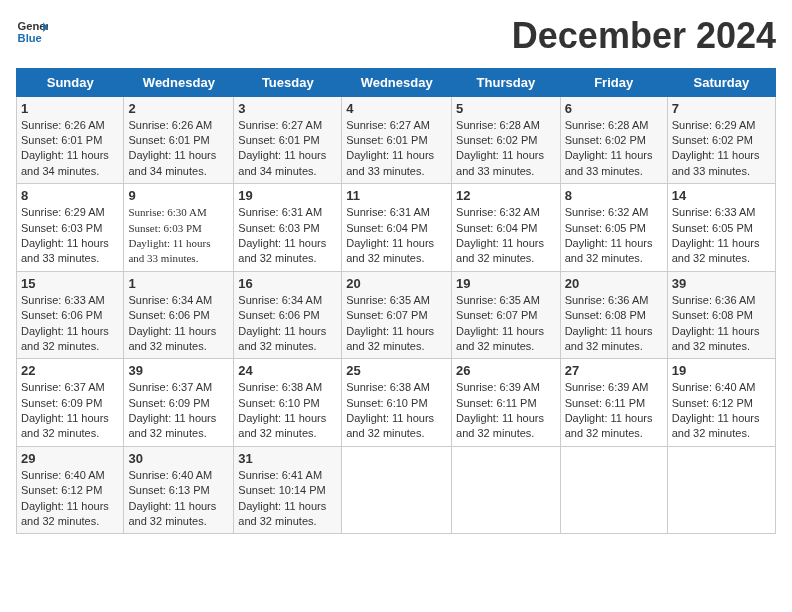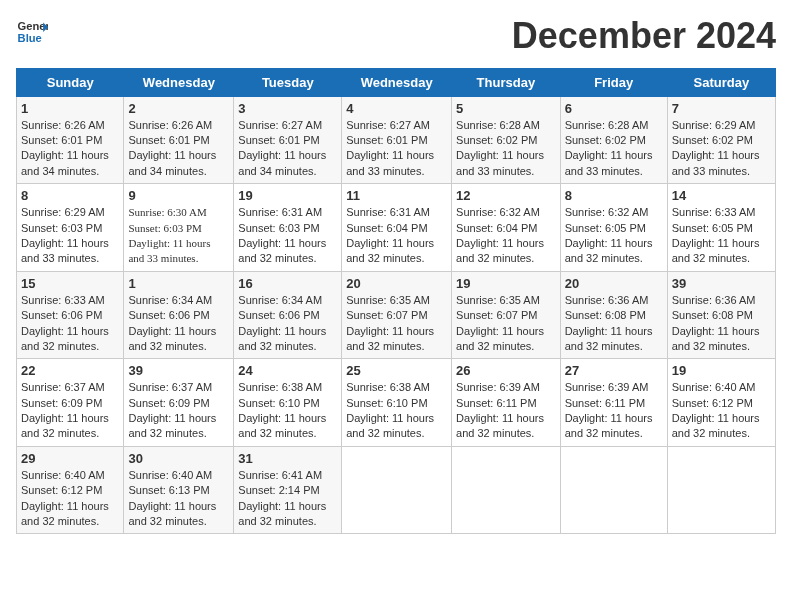--- a/index.html
+++ b/index.html
@@ -323,21 +323,21 @@
         <td>
           <span class="day-number">30</span>
           <div class="day-info" style="white-space: pre-line;">Sunrise: 6:40 AM
 Sunset: 6:13 PM
 Daylight: 11 hours
 and 32 minutes.</div>
         </td>
         <td>
           <span class="day-number">31</span>
           <div class="day-info" style="white-space: pre-line;">Sunrise: 6:41 AM
-Sunset: 2:14 PM
+Sunset: 10:14 PM
 Daylight: 11 hours
 and 32 minutes.</div>
         </td>
         <td class="empty-cell"></td>
         <td class="empty-cell"></td>
         <td class="empty-cell"></td>
         <td class="empty-cell"></td>
       </tr>
     </tbody>
 </table>

